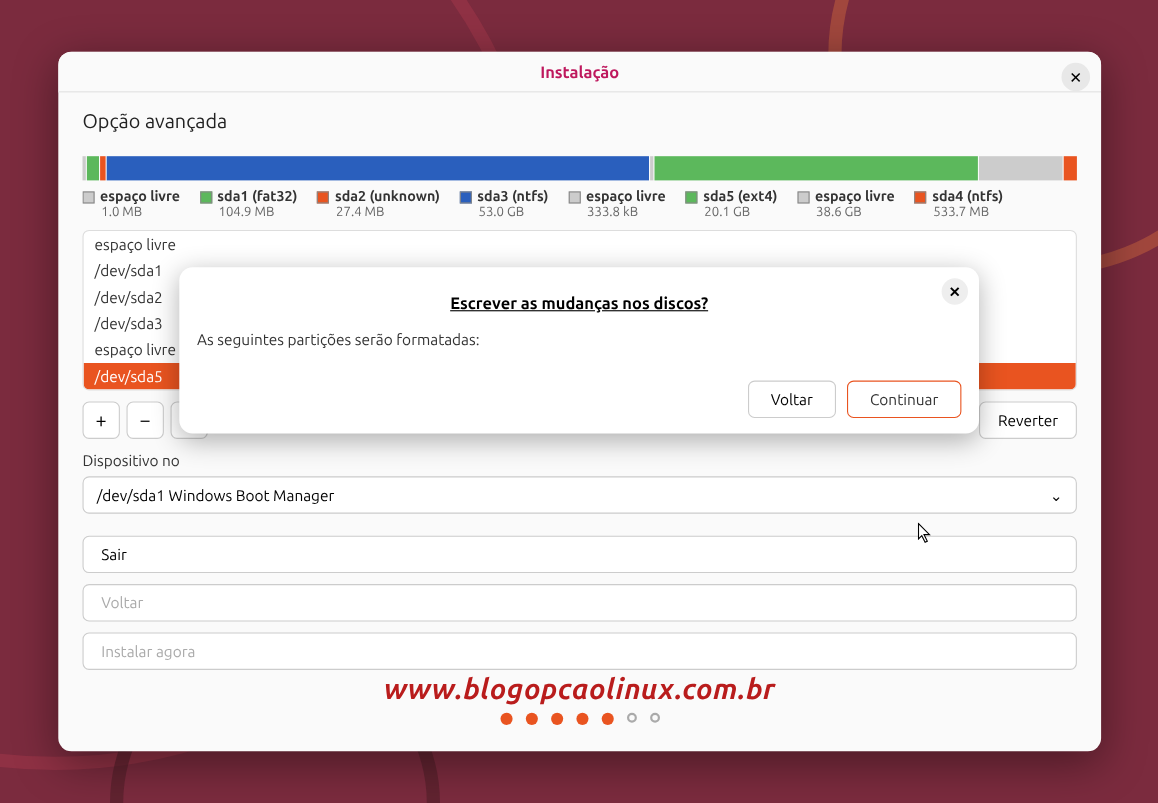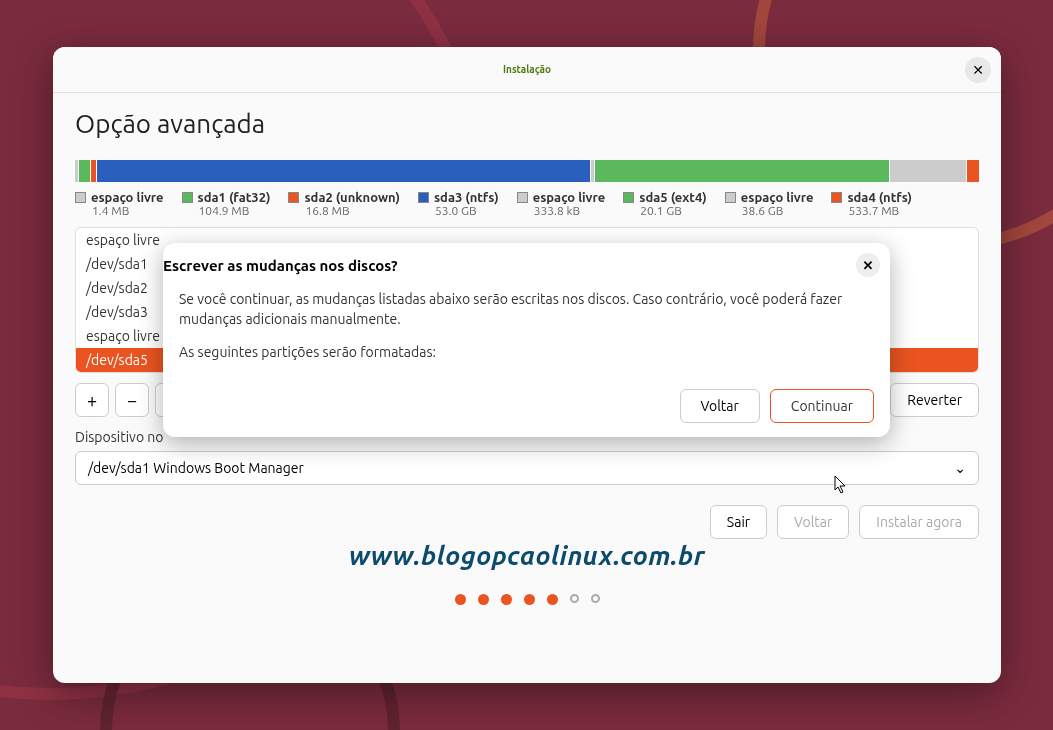--- a/index.html
+++ b/index.html
@@ -32,32 +32,32 @@
 }
 .titlebar {
   height: 46px;
   background: #fafafa;
   display: flex;
   align-items: center;
   justify-content: center;
   position: relative;
   border-bottom: 1px solid #e0e0e0;
 }
-.titlebar .title { font-weight: 600; font-size: 10px; color: #4d7c0f; }
+.titlebar .title { font-weight: 600; font-size: 15px; color: #be185d; }
 .titlebar .close {
   position: absolute;
   right: 10px; top: 10px;
   width: 26px; height: 26px;
   border-radius: 50%;
   background: #e8e8e8;
   display: flex; align-items: center; justify-content: center;
   font-size: 14px; cursor: pointer;
 }
 .content { padding: 16px 22px 10px; flex: 1; display: flex; flex-direction: column; }
-h1 { font-size: 26px; font-weight: 400; color: #222; margin-bottom: 22px; }
+h1 { font-size: 18px; font-weight: 400; color: #222; margin-bottom: 22px; }
 
 .partition-bar {
   display: flex;
   height: 22px;
   width: 100%;
   margin-bottom: 8px;
   gap: 1px;
 }
 .partition-bar .seg { height: 100%; }
 
@@ -124,54 +124,57 @@
   align-items: center;
   font-size: 14px;
   margin-bottom: 20px;
 }
 
 .footer-btns {
   display: flex;
   gap: 10px;
   justify-content: flex-end;
   margin-bottom: 12px;
+  flex-direction: column;
 }
 .footer-btns .text-btn.disabled { color: #aaa; }
 
 .watermark {
   text-align: center;
   font-size: 26px;
   font-style: italic;
   font-weight: 700;
-  color: #0c4a6e;
+  color: #b91c1c;
   letter-spacing: 0.5px;
   margin-top: -10px;
-  margin-bottom: 24px;
+  margin-bottom: 8px;
 }
 
 .dots { display: flex; justify-content: center; gap: 12px; padding-bottom: 14px; }
 .dot { width: 11px; height: 11px; border-radius: 50%; background: #e95420; }
 .dot.empty { background: transparent; border: 2px solid #aaa; width: 9px; height: 9px; }
 
 
 .modal {
   position: absolute;
   left: 163px; top: 243px;
   width: 727px;
   background: #fff;
   border-radius: 12px;
   box-shadow: 0 6px 24px rgba(0,0,0,0.3);
   z-index: 10;
   padding-bottom: 14px;
 }
 .modal-title {
+  text-align: center;
   font-weight: 600;
   font-size: 15px;
-  padding: 14px 0 10px;
+  padding: 24px 0 10px;
   position: relative;
+  text-decoration: underline;
 }
 .modal-close {
   position: absolute;
   right: 10px; top: 10px;
   width: 24px; height: 24px;
   border-radius: 50%;
   background: #eee;
   display: flex; align-items: center; justify-content: center;
   font-size: 13px; cursor: pointer;
 }
@@ -231,35 +234,35 @@
         <div class="seg" style="background: rgb(92, 184, 92); flex: 31 1 0%;"></div>
         <div class="seg" style="background: rgb(204, 204, 204); flex: 8 1 0%;"></div>
         <div class="seg" style="background: rgb(233, 84, 32); flex: 1.3 1 0%;"></div>
       </div>
     <div class="legend" id="legend">
         <div class="legend-item">
     <div class="top">
       <div class="sq" style="background:#cccccc"></div>
       <span class="name">espaço livre</span>
     </div>
-    <span class="size">1.4 MB</span>
+    <span class="size">1.0 MB</span>
         </div>
         <div class="legend-item">
     <div class="top">
       <div class="sq" style="background:#5cb85c"></div>
       <span class="name">sda1 (fat32)</span>
     </div>
     <span class="size">104.9 MB</span>
         </div>
         <div class="legend-item">
     <div class="top">
       <div class="sq" style="background:#e95420"></div>
       <span class="name">sda2 (unknown)</span>
     </div>
-    <span class="size">16.8 MB</span>
+    <span class="size">27.4 MB</span>
         </div>
         <div class="legend-item">
     <div class="top">
       <div class="sq" style="background:#2a5fbd"></div>
       <span class="name">sda3 (ntfs)</span>
     </div>
     <span class="size">53.0 GB</span>
         </div>
         <div class="legend-item">
     <div class="top">
@@ -337,21 +340,20 @@
 </div>
 
 <div class="modal">
   <div class="modal-title">
     <span>Escrever as mudanças nos discos?</span>
     <div class="modal-close">
       <span>✕</span>
     </div>
   </div>
   <div class="modal-body">
-    <p>Se você continuar, as mudanças listadas abaixo serão escritas nos discos. Caso contrário, você poderá fazer mudanças adicionais manualmente.</p>
     <p>
       <span>As seguintes partições serão formatadas:</span><br>
     </p>
   </div>
   <div class="modal-btns">
     <div class="modal-btn">Voltar</div>
     <div class="modal-btn primary">Continuar</div>
   </div>
 </div>
 

